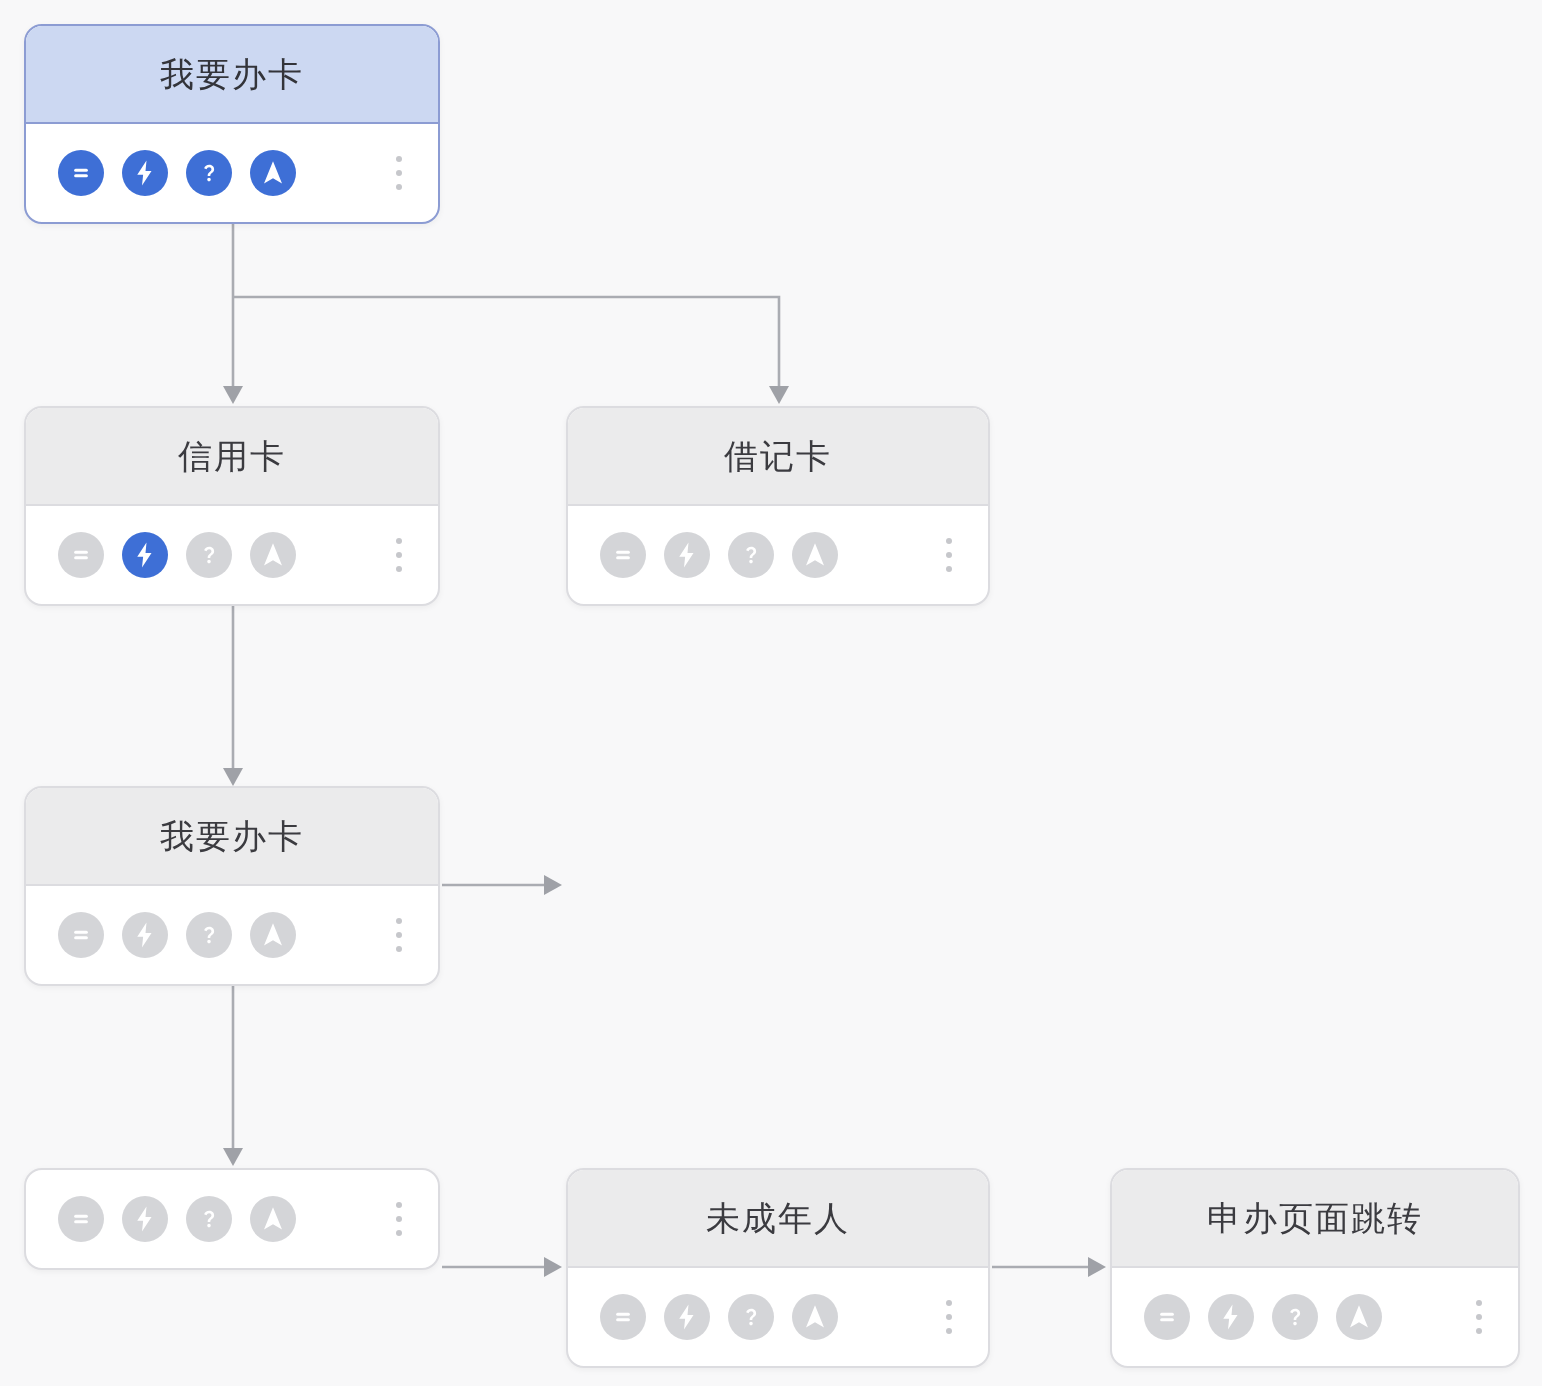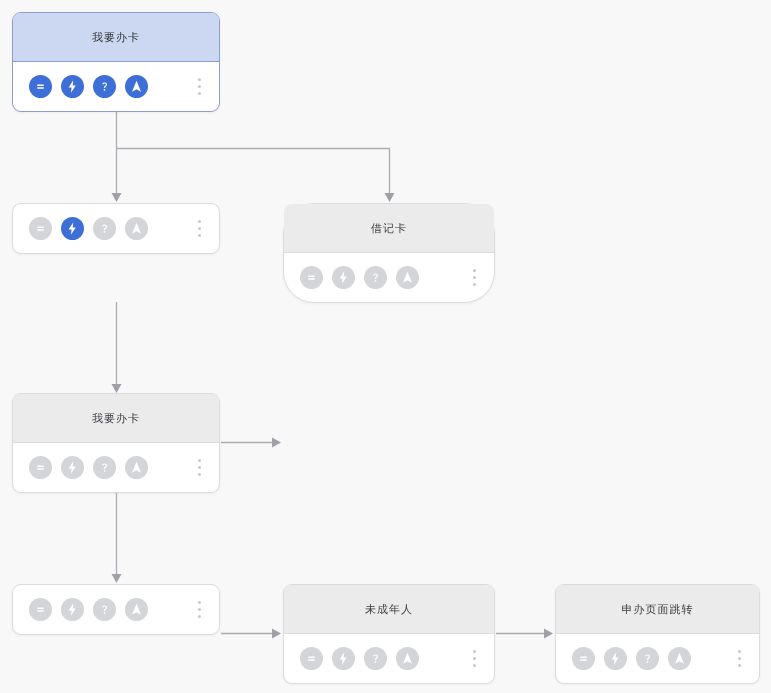--- a/index.html
+++ b/index.html
@@ -19,21 +19,21 @@
     border:1px solid #dcdce0;border-radius:9px;
     box-shadow:0 1px 3px rgba(0,0,0,.05);
     box-sizing:border-box;
   }
   .node.w2{width:212px;}
   .node.w3{width:205px;}
   .node-header{
     height:48px;display:flex;align-items:center;justify-content:center;
     background:#ebebec;border-bottom:1px solid #dcdce0;
     border-radius:8px 8px 0 0;
-    font-size:11px;color:#3b3b40;letter-spacing:1px;
+    font-size:17px;color:#3b3b40;letter-spacing:1px;
   }
   .node.selected{border-color:#8c9cd3;}
   .node.selected .node-header{background:#ccd8f2;border-bottom-color:#8c9cd3;color:#33343a;}
   .node-body{
     height:49px;display:flex;align-items:center;
     padding:0 16px;box-sizing:border-box;
   }
   .ic{
     width:23px;height:23px;border-radius:50%;
     background:#d4d5d8;
@@ -122,50 +122,53 @@
         </span>
       <span class="kebab">
           <i></i>
           <i></i>
           <i></i>
         </span>
     </div>
   </div>
 
   <div class="node" style="left:12px;top:203px;">
-    <div class="node-body">
-      <span class="ic">
-          <svg viewBox="0 0 24 24">
-            <use href="#g-list"></use>
-          </svg>
-        </span>
-      <span class="ic active">
-          <svg viewBox="0 0 24 24">
-            <use href="#g-bolt"></use>
-          </svg>
-        </span>
-      <span class="ic">
-          <svg viewBox="0 0 24 24">
-            <use href="#g-help"></use>
-          </svg>
-        </span>
-      <span class="ic">
-          <svg viewBox="0 0 24 24">
-            <use href="#g-nav"></use>
-          </svg>
-        </span>
-      <span class="kebab">
-          <i></i>
-          <i></i>
-          <i></i>
-        </span>
-    </div>
-  </div>
-
-  <div class="node w2" style="left:283px;top:203px;border-radius:31px;">
+    <div class="node-header">
+      <span>信用卡</span>
+    </div>
+    <div class="node-body">
+      <span class="ic">
+          <svg viewBox="0 0 24 24">
+            <use href="#g-list"></use>
+          </svg>
+        </span>
+      <span class="ic active">
+          <svg viewBox="0 0 24 24">
+            <use href="#g-bolt"></use>
+          </svg>
+        </span>
+      <span class="ic">
+          <svg viewBox="0 0 24 24">
+            <use href="#g-help"></use>
+          </svg>
+        </span>
+      <span class="ic">
+          <svg viewBox="0 0 24 24">
+            <use href="#g-nav"></use>
+          </svg>
+        </span>
+      <span class="kebab">
+          <i></i>
+          <i></i>
+          <i></i>
+        </span>
+    </div>
+  </div>
+
+  <div class="node w2" style="left:283px;top:203px;">
     <div class="node-header">
       <span>借记卡</span>
     </div>
     <div class="node-body">
       <span class="ic">
           <svg viewBox="0 0 24 24">
             <use href="#g-list"></use>
           </svg>
         </span>
       <span class="ic">

